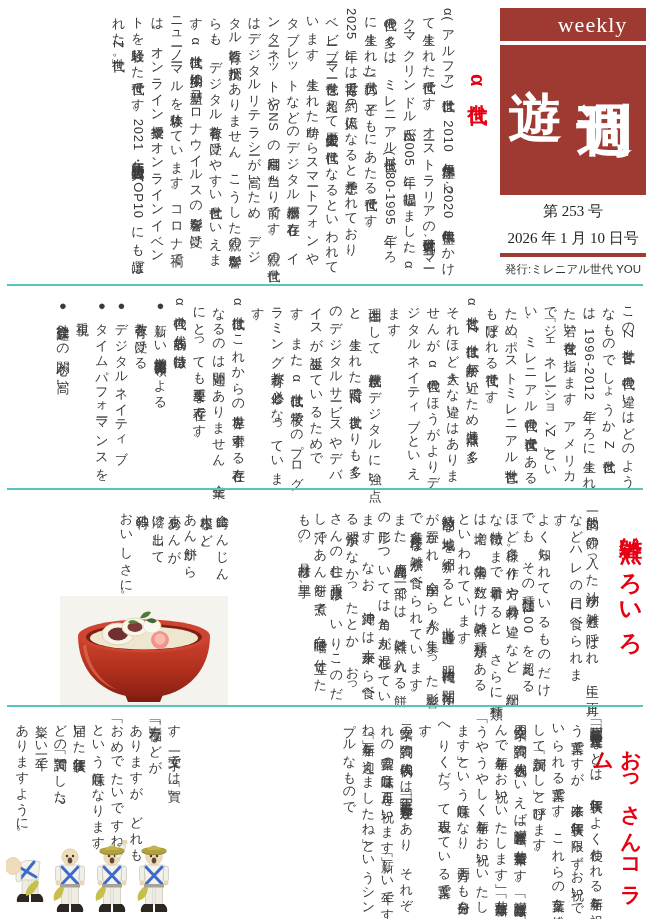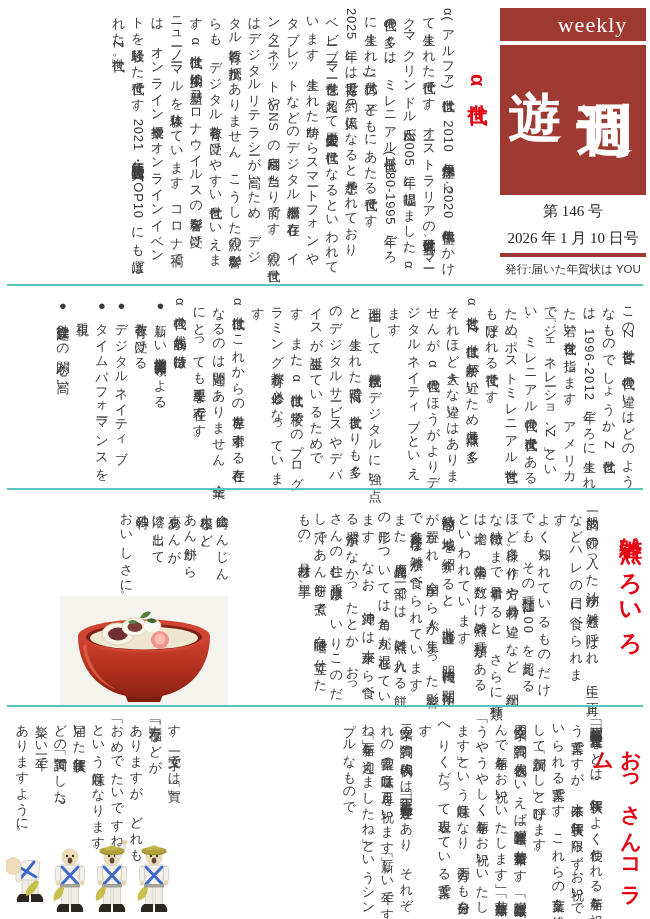--- a/index.html
+++ b/index.html
@@ -73,24 +73,24 @@
   <div class="vtext s1-body">α(アルファ)世代は、2010年代序盤から2020年代中盤にかけて生まれた世代です。オーストラリアの世代研究者、マーク・マクリンドル氏が2005年に提唱しました。α世代の多くは、ミレニアル世代(1980-1995年ごろに生まれた世代)の子どもにあたる世代です。
 2025年には世界で約20億人になると予想されており、ベビーブーマー世代を超えて歴史上最大の世代になるといわれています。生まれた時からスマートフォンやタブレットなどのデジタル機器が存在し、インターネットやSNSの利用は当たり前です。親の世代はデジタルリテラシーが高いため、デジタル教育に抵抗がありません。こうした親の影響からも、デジタル教育を受けやすい世代といえます。α世代は幼少期に新型コロナウイルスの影響を受け、ニューノーマルを体験しています。コロナ禍では、オンライン授業やオンラインイベントを経験した世代です。2021年新語・流行語大賞のTOP10にも選ばれた「Z世代」。</div>
   <div class="vtitle s1-title">α世代</div>
 
   <div class="masthead">
     <div class="mh-banner">weekly you</div>
     <div class="mh-logo">
       <span class="mh-logo-main">週刊</span>
       <span class="mh-logo-sub">遊</span>
     </div>
-    <div class="mh-issue">第 146 号</div>
+    <div class="mh-issue">第 253 号</div>
     <div class="mh-date">2026 年 1 月 10 日号</div>
     <div class="mh-redbar"></div>
-    <div class="mh-publisher">発行:届いた年賀状は YOU</div>
+    <div class="mh-publisher">発行:ミレニアル世代 YOU</div>
   </div>
 
   <div class="rule rule1"></div>
   <div class="vtext s2-body">このZ世代とα世代の違いはどのようなものでしょうか。Z世代とは、1996-2012年ごろに生まれた若い世代を指します。アメリカで「ジェネレーションZ」といい、ミレニアル世代の次世代であるため「ポストミレニアル世代」とも呼ばれる世代です。
 α世代とZ世代は年齢が近いため共通点は多く、それほど大きな違いはありませんが、α世代のほうがよりデジタルネイティブといえます。
 理由として、親世代がデジタルに強い点と、生まれた時点でZ世代よりも多くのデジタルサービスやデバイスが誕生しているためです。また、α世代は学校でのプログラミング教育が必修となっています。
 α世代はこれからの世界を牽引する存在となるのは間違いありません。企業にとっても重要な存在です。
 α世代の代表的な特徴は、
 ●新しい学習指導要領による
 　教育を受ける

